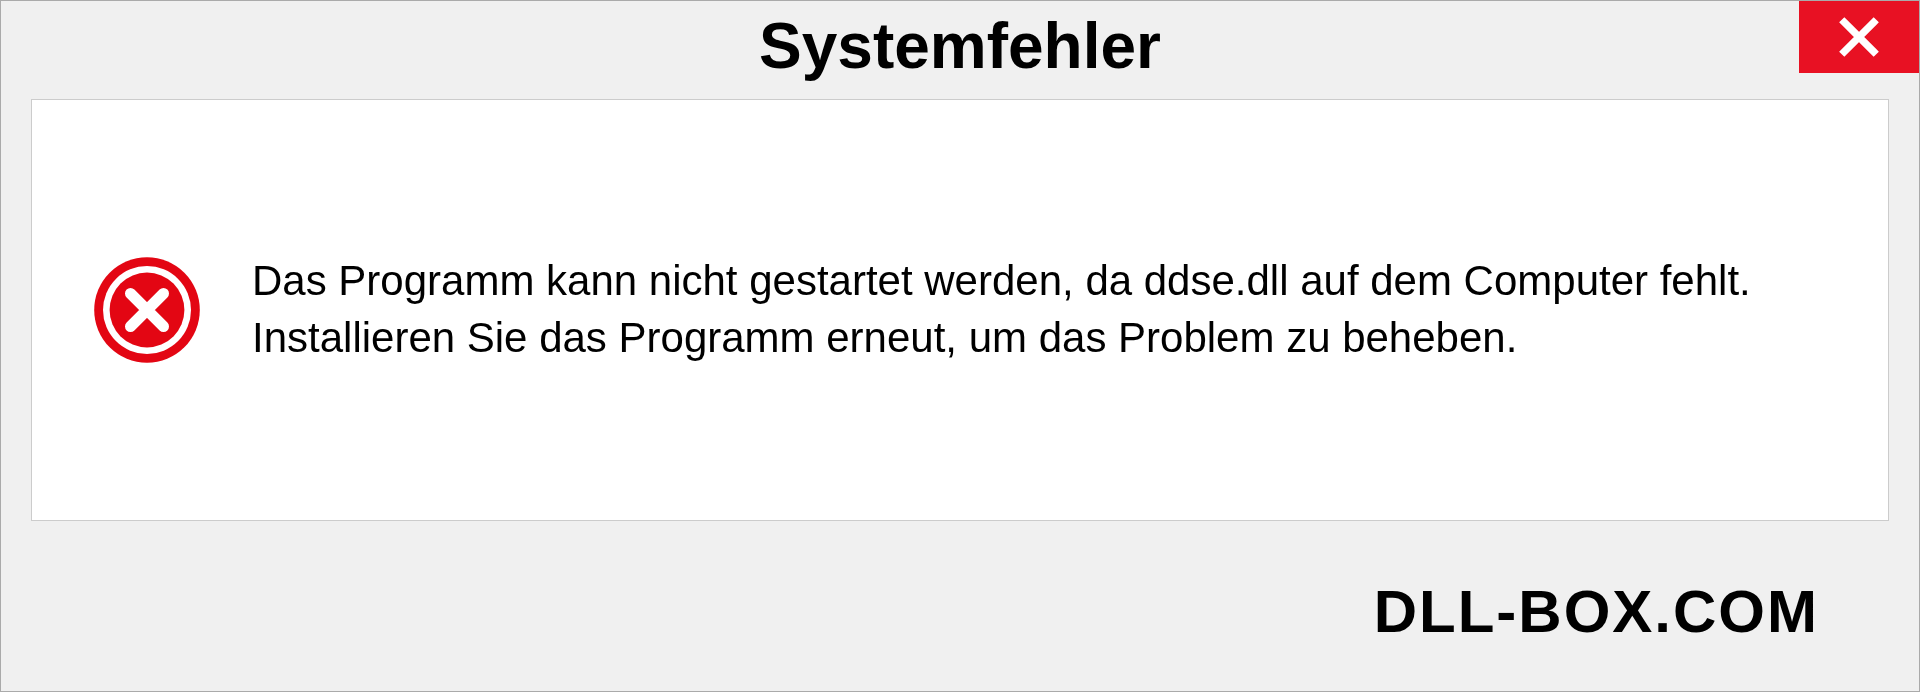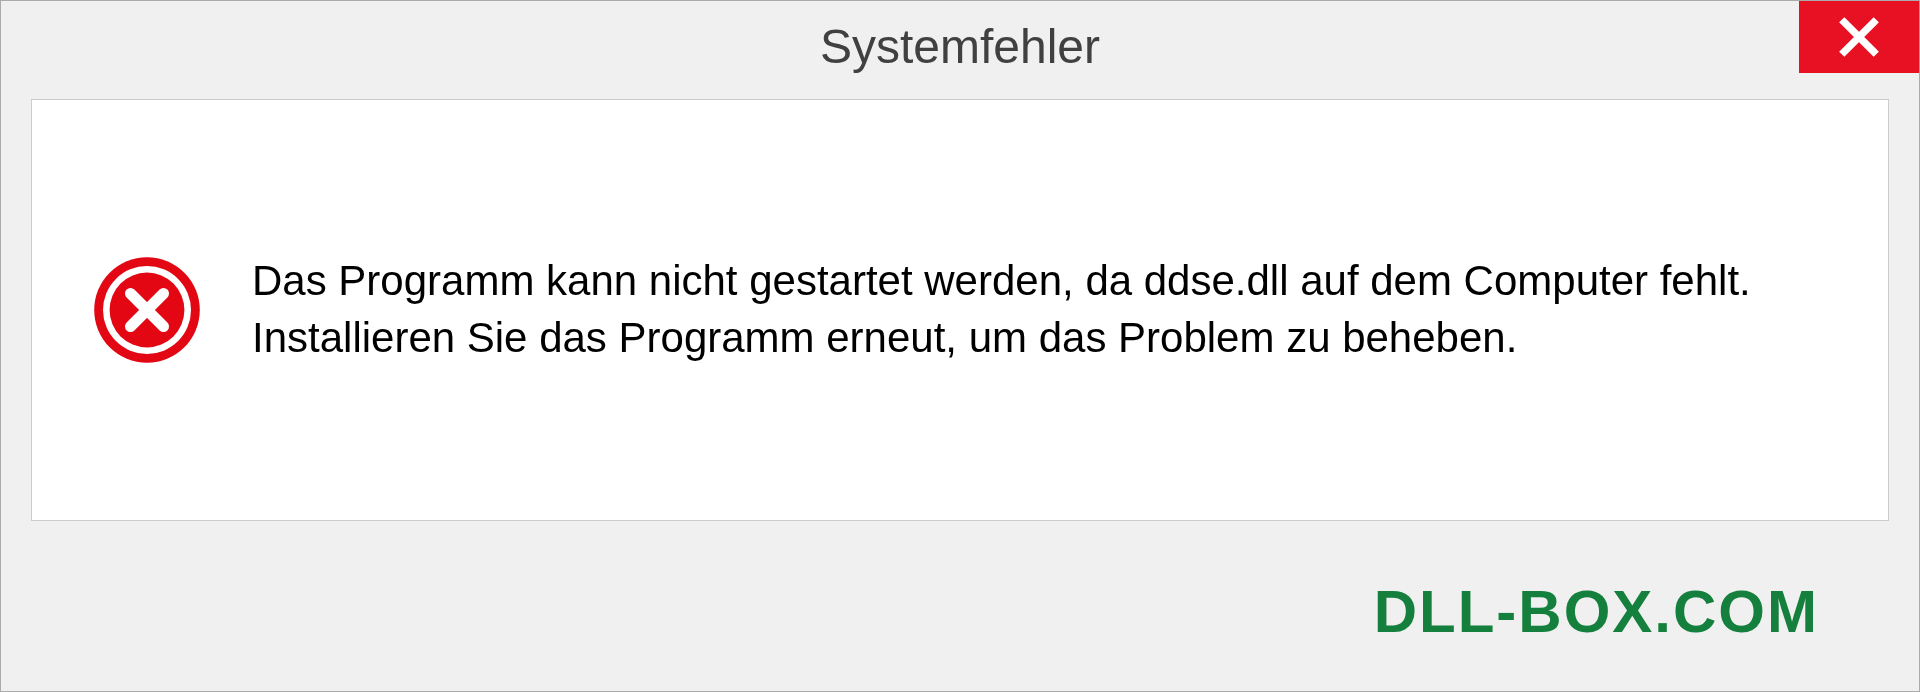--- a/index.html
+++ b/index.html
@@ -25,23 +25,23 @@
     }
     .titlebar {
       height: 90px;
       display: flex;
       align-items: center;
       justify-content: center;
       position: relative;
       background: #f0f0f0;
     }
     .title {
-      font-size: 48px;
-      color: #404040;
-      font-weight: 400;
+      font-size: 64px;
+      color: #000000;
+      font-weight: 700;
     }
     .close-btn {
       position: absolute;
       right: 0;
       top: 0;
       width: 120px;
       height: 72px;
       background: #e81123;
       display: flex;
       align-items: center;
@@ -81,21 +81,21 @@
       height: 140px;
       display: flex;
       align-items: center;
       justify-content: flex-end;
       padding: 0 40px 20px 40px;
       position: relative;
     }
     .watermark {
       font-size: 60px;
       font-weight: 800;
-      color: #15803d;
+      color: #000000;
       letter-spacing: 2px;
       margin-right: 60px;
       font-family: Arial, sans-serif;
     }
     .ok-btn {
       width: 340px;
       height: 90px;
       background: #e8e8e8;
       border: 3px solid #888888;
       font-size: 44px;

